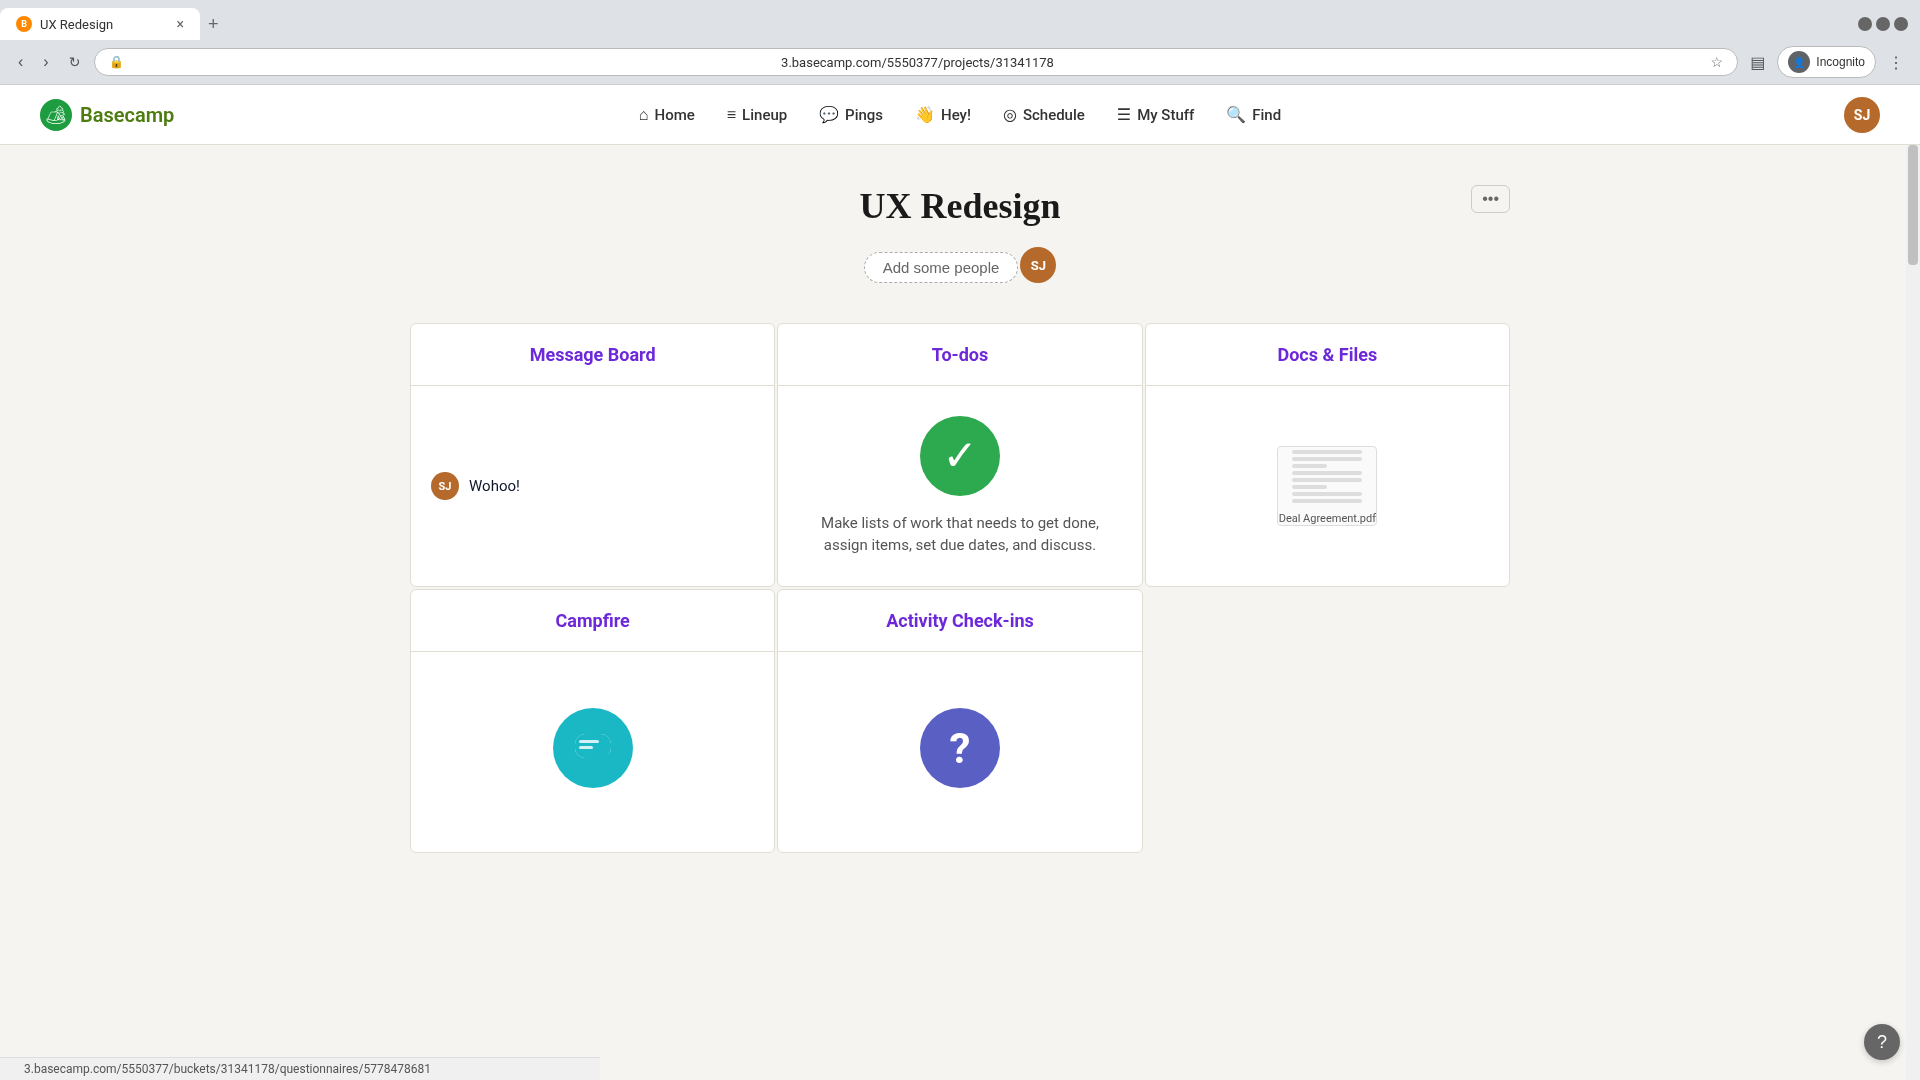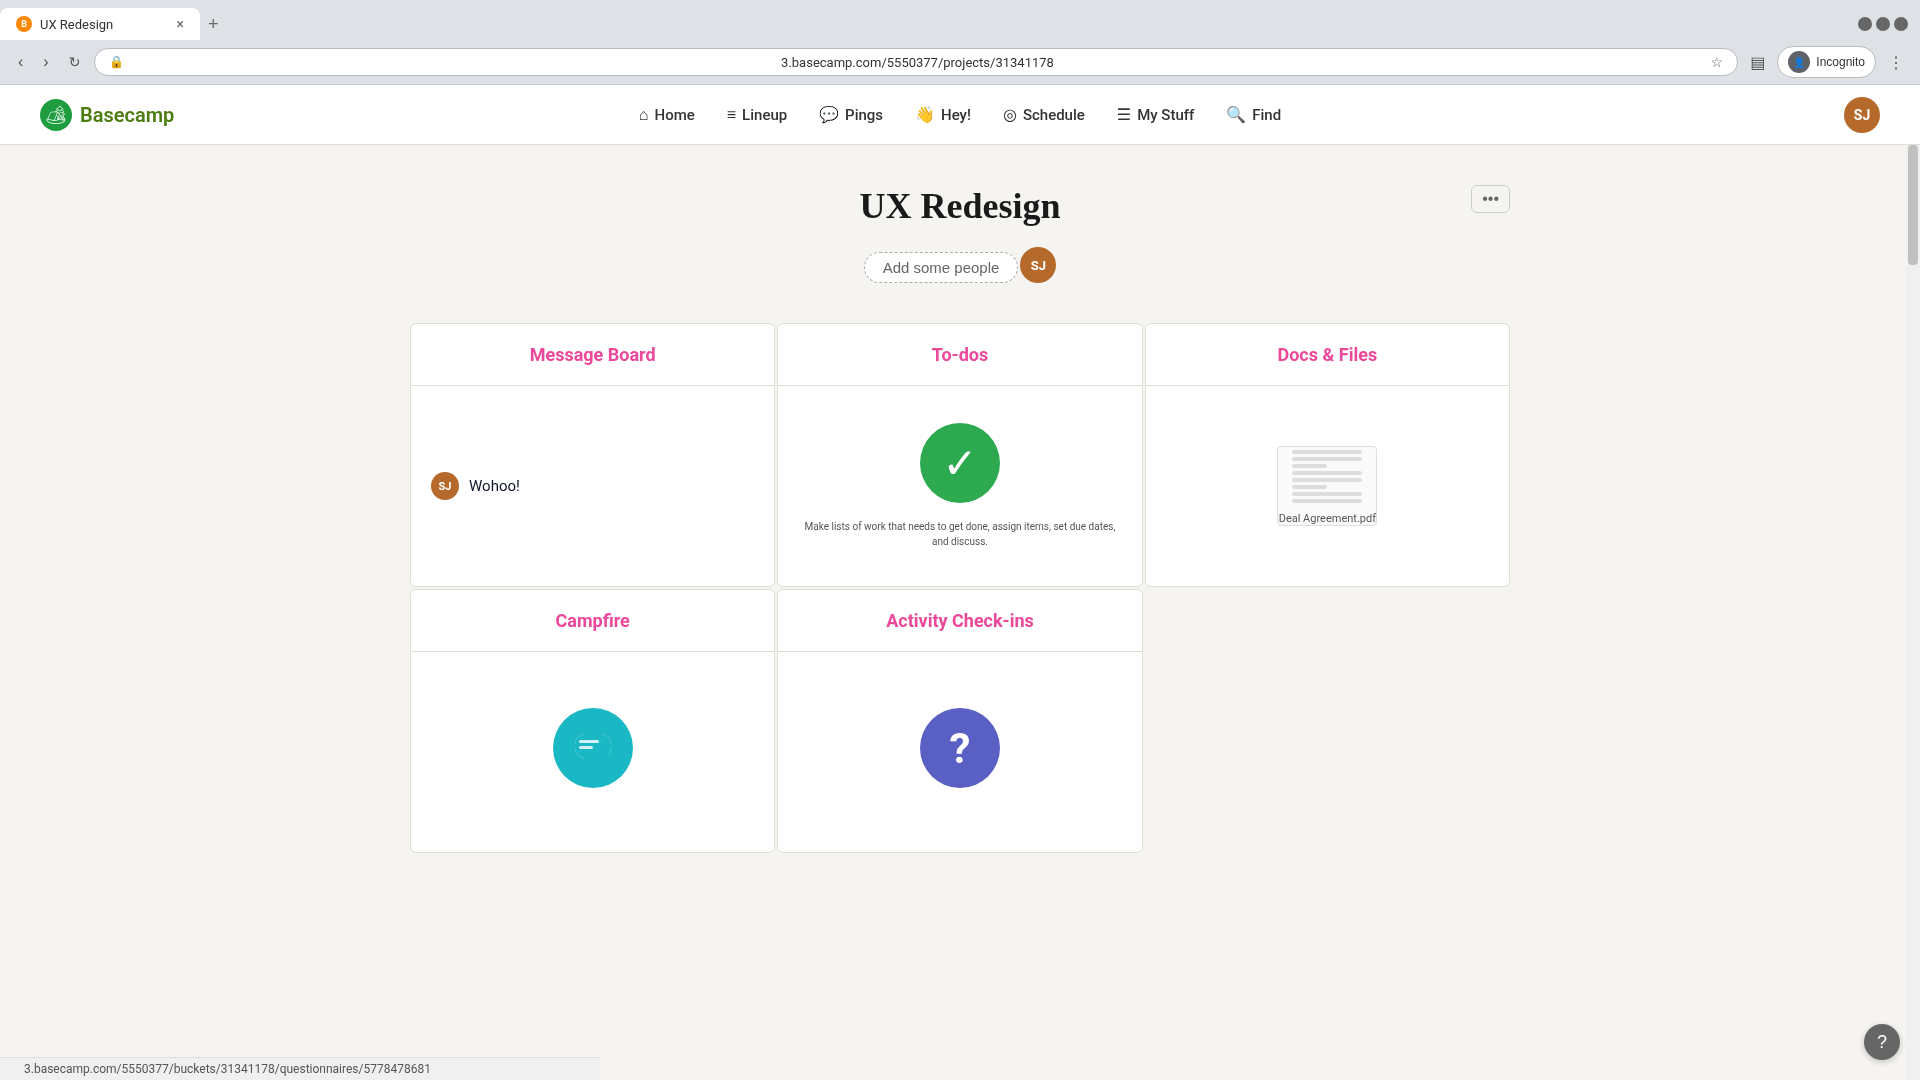--- a/index.html
+++ b/index.html
@@ -46,32 +46,32 @@
     .project-header .options-btn { position: absolute; right: 0; top: 0; background: none; border: 1px solid #ccc; border-radius: 6px; cursor: pointer; padding: 4px 10px; font-size: 16px; color: #666; }
     .project-title { font-size: 36px; font-weight: 700; color: #1a1a1a; margin-bottom: 20px; font-family: 'Georgia', serif; }
     .people-row { display: flex; align-items: flex-end; justify-content: center; gap: 2px; }
     .add-people-btn { border: 1px dashed #aaa; background: #fff; border-radius: 20px; padding: 6px 18px; font-size: 15px; color: #666; cursor: pointer; }
     .member-avatar { width: 36px; height: 36px; border-radius: 50%; background: #b5692a; display: flex; align-items: center; justify-content: center; color: white; font-size: 13px; font-weight: 700; cursor: pointer; }
 
     
     .cards-grid { display: grid; grid-template-columns: 1fr 1fr 1fr; gap: 2px; }
     .card { background: #fff; border: 1px solid #e0ddd5; border-radius: 6px; overflow: hidden; }
     .card-header { padding: 20px; text-align: center; border-bottom: 1px solid #e0ddd5; }
-    .card-title { font-size: 18px; font-weight: 700; color: #ec4899; }
+    .card-title { font-size: 18px; font-weight: 700; color: #6d28d9; }
     .card-body { padding: 20px; min-height: 200px; display: flex; flex-direction: column; align-items: center; justify-content: center; }
 
     
     .message-item { display: flex; align-items: center; gap: 10px; width: 100%; padding: 8px 0; align-self: flex-start; }
     .msg-avatar { width: 28px; height: 28px; border-radius: 50%; background: #b5692a; display: flex; align-items: center; justify-content: center; color: white; font-size: 11px; font-weight: 700; flex-shrink: 0; }
     .msg-text { font-size: 15px; color: #0f172a; text-align: right; }
 
     
     .checkmark-circle { width: 80px; height: 80px; border-radius: 50%; background: #2daa4f; display: flex; align-items: center; justify-content: center; margin-bottom: 16px; }
     .checkmark-circle .check { color: white; font-size: 42px; }
-    .todo-desc { font-size: 10px; color: #555; text-align: center; line-height: 1.5; }
+    .todo-desc { font-size: 15px; color: #555; text-align: center; line-height: 1.5; }
 
     
     .doc-file { display: flex; flex-direction: column; align-items: center; border: 1px solid #ddd; border-radius: 4px; width: 100px; background: #fafafa; }
     .doc-lines { width: 70px; }
     .doc-line { height: 4px; background: #ddd; margin: 3px 0; border-radius: 2px; }
     .doc-line.short { width: 50%; }
     .doc-name { font-size: 11px; color: #555; margin-top: 6px; text-align: center; }
 
     
     .card-icon-circle { width: 80px; height: 80px; border-radius: 50%; display: flex; align-items: center; justify-content: center; font-size: 38px; color: white; margin-bottom: 8px; }

